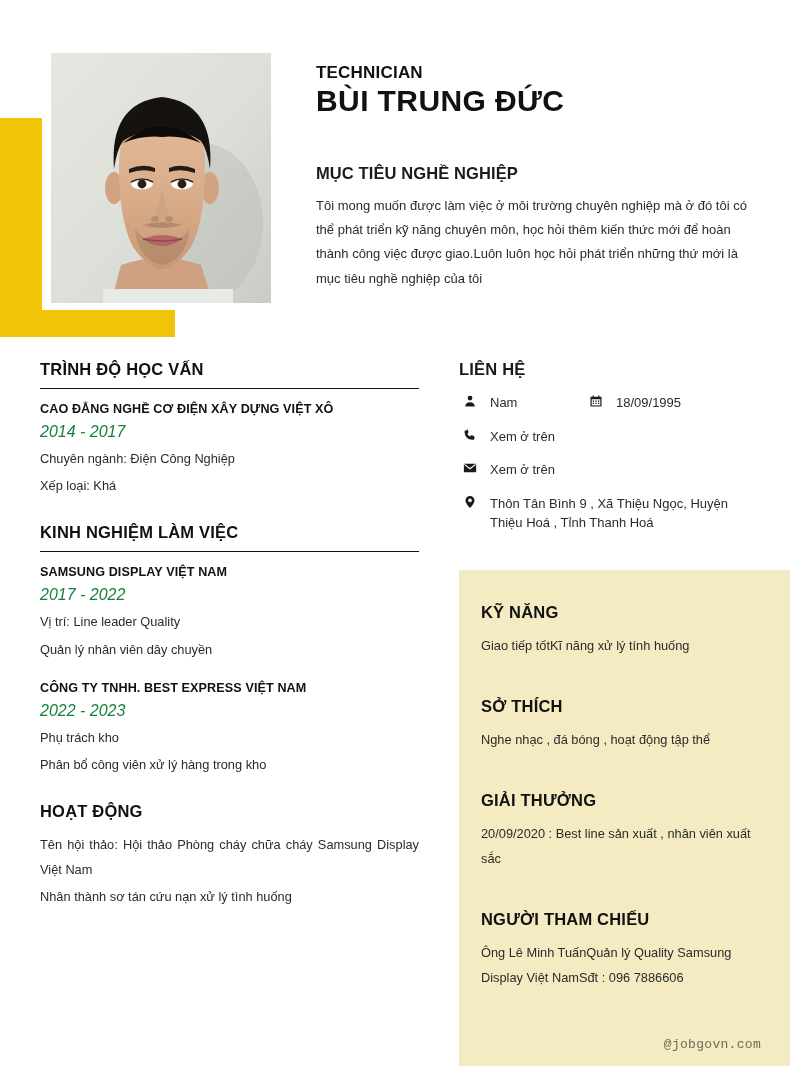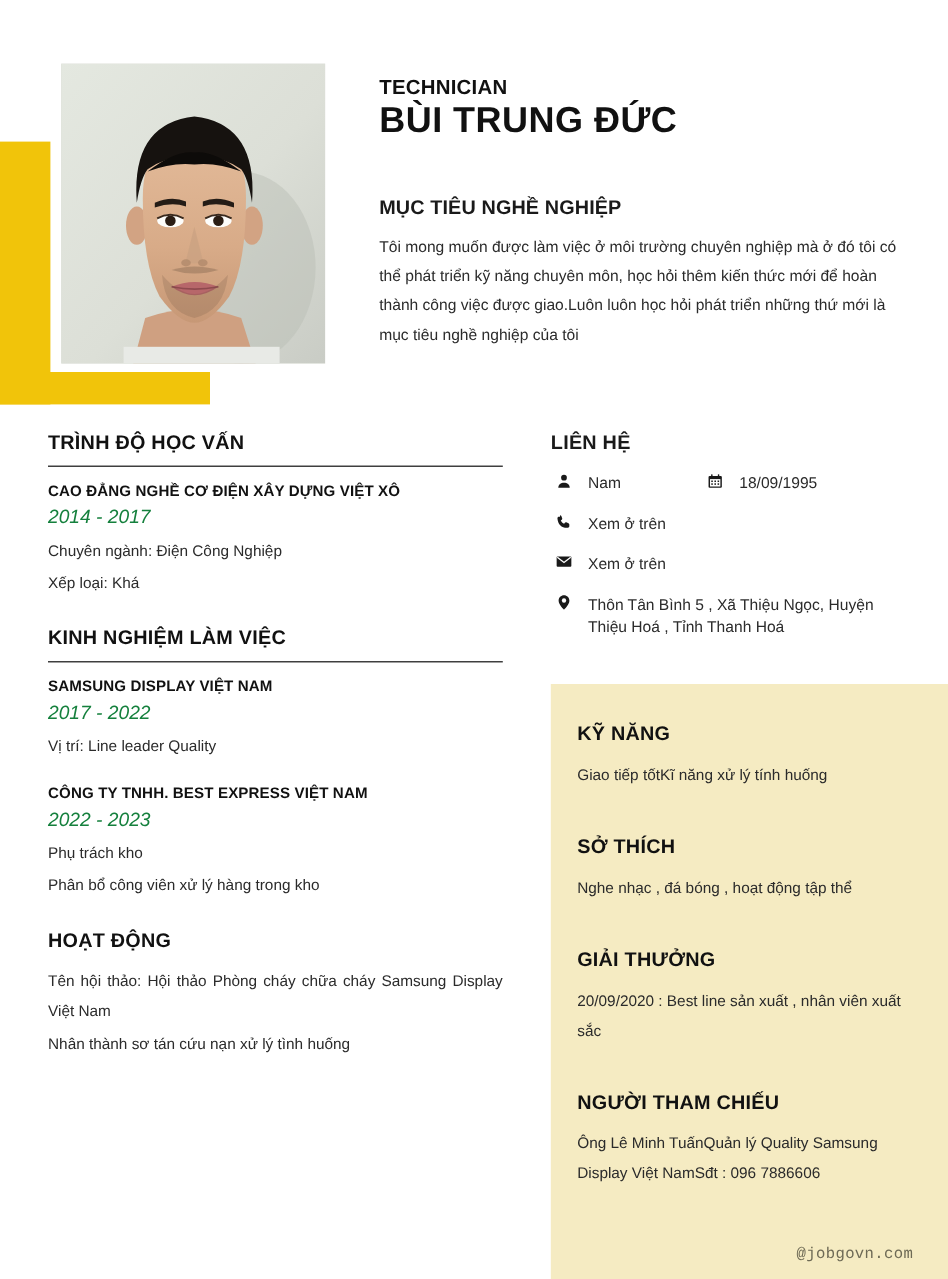--- a/index.html
+++ b/index.html
@@ -259,20 +259,21 @@
     </div>
 
     <div class="section-block">
       <div class="section-heading">KINH NGHIỆM LÀM VIỆC</div>
       <hr class="heading-rule">
 
       <div class="entry">
         <div class="entry-title">SAMSUNG DISPLAY VIỆT NAM</div>
         <div class="entry-dates">2017 - 2022</div>
         <div class="entry-line">Vị trí: Line leader Quality</div>
+        <div class="entry-line">Quản lý nhân viên dây chuyền</div>
       </div>
 
       <div class="entry" style="margin-top:22px;">
         <div class="entry-title">CÔNG TY TNHH. BEST EXPRESS VIỆT NAM</div>
         <div class="entry-dates">2022 - 2023</div>
         <div class="entry-line">Phụ trách kho</div>
         <div class="entry-line">Phân bổ công viên xử lý hàng trong kho</div>
       </div>
     </div>
 
@@ -333,21 +334,21 @@
         <span class="contact-value">Xem ở trên</span>
       </div>
 
       <div class="contact-row">
         <span class="contact-icon">
           <svg width="14" height="14" viewBox="0 0 24 24">
               <path d="M12 1.8c-4.3 0-7.7 3.4-7.7 7.7 0 5.8 7.7 12.7 7.7 12.7s7.7-6.9 7.7-12.7c0-4.3-3.4-7.7-7.7-7.7z"></path>
               <circle cx="12" cy="9.3" r="3.1" fill="#fff"></circle>
             </svg>
         </span>
-        <span class="contact-value" style="width:248px;">Thôn Tân Bình 5 , Xã Thiệu Ngọc, Huyện Thiệu Hoá , Tỉnh Thanh Hoá</span>
+        <span class="contact-value" style="width:248px;">Thôn Tân Bình 9 , Xã Thiệu Ngọc, Huyện Thiệu Hoá , Tỉnh Thanh Hoá</span>
       </div>
 
     </div>
   </div>
 </div>
 
 <div id="side-panel">
 
   <div>
     <div class="panel-heading">KỸ NĂNG</div>

